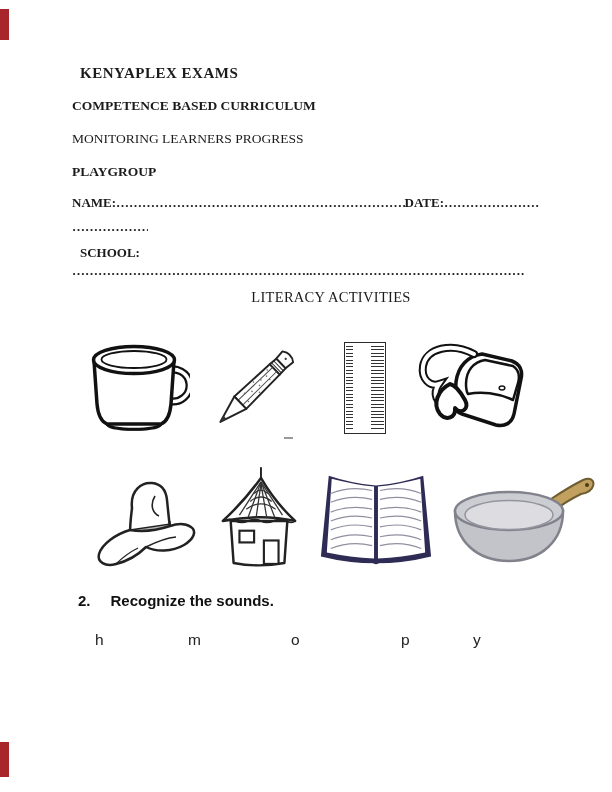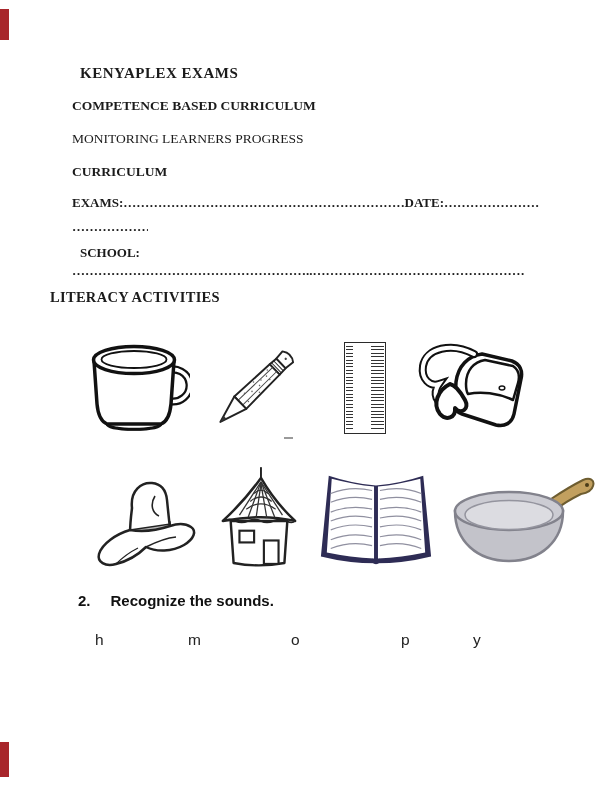--- a/index.html
+++ b/index.html
@@ -18,21 +18,21 @@
   .sub2{left:72px;top:131px;font-size:13.5px;font-weight:normal;}
   .sub3{left:72px;top:164px;font-size:13.5px;font-weight:bold;}
 
   .name-row{left:72px;top:195px;width:468px;display:flex;font-size:13px;font-weight:bold;overflow:hidden;}
   .name-row .dots1{flex:1;overflow:hidden;white-space:nowrap;}
   .name-row .dots2{width:96px;overflow:hidden;white-space:nowrap;}
   .wrap-dots{left:72px;top:219px;width:76px;font-size:13px;font-weight:bold;overflow:hidden;}
   .school-label{left:80px;top:245px;font-size:13px;font-weight:bold;}
   .school-dots{left:72px;top:263px;width:452px;font-size:13px;font-weight:bold;overflow:hidden;}
 
-  .section-title{left:50px;top:289px;width:562px;text-align:left;font-size:14.5px;font-weight:bold;letter-spacing:.3px;white-space:nowrap;}
+  .section-title{left:50px;top:289px;width:562px;text-align:center;font-size:14.5px;font-weight:normal;letter-spacing:.3px;white-space:nowrap;}
 
   .q{font-family:"Liberation Sans", sans-serif;font-weight:bold;font-size:15px;color:#111;}
   .q1{left:75px;top:309px;}
   .q1 .qtxt{margin-left:18px;}
   .q2{left:78px;top:592px;}
   .q2 .qtxt{margin-left:20px;}
 
   .pic{position:absolute;}
   .pic svg{display:block;width:100%;height:100%;}
 
@@ -50,24 +50,24 @@
 <body>
 
 <div class="page">
 
   <div class="redbar top"></div>
   <div class="redbar bottom"></div>
 
   <div class="t exam-title">KENYAPLEX EXAMS</div>
   <div class="t sub1">COMPETENCE BASED CURRICULUM</div>
   <div class="t sub2">MONITORING LEARNERS PROGRESS</div>
-  <div class="t sub3">CURRICULUM</div>
+  <div class="t sub3">PLAYGROUP</div>
 
   <div class="t name-row">
-    <span>EXAMS:</span>
+    <span>NAME:</span>
       <span class="dots1">…………………………………………………………………………</span>
       <span>DATE:</span>
       <span class="dots2">………………………</span>
   </div>
   <div class="t wrap-dots">………………</div>
   <div class="t school-label">SCHOOL:</div>
   <div class="t school-dots">………………………………………………..…………………………………………………………………</div>
 
   <div class="t section-title">LITERACY ACTIVITIES</div>
 

